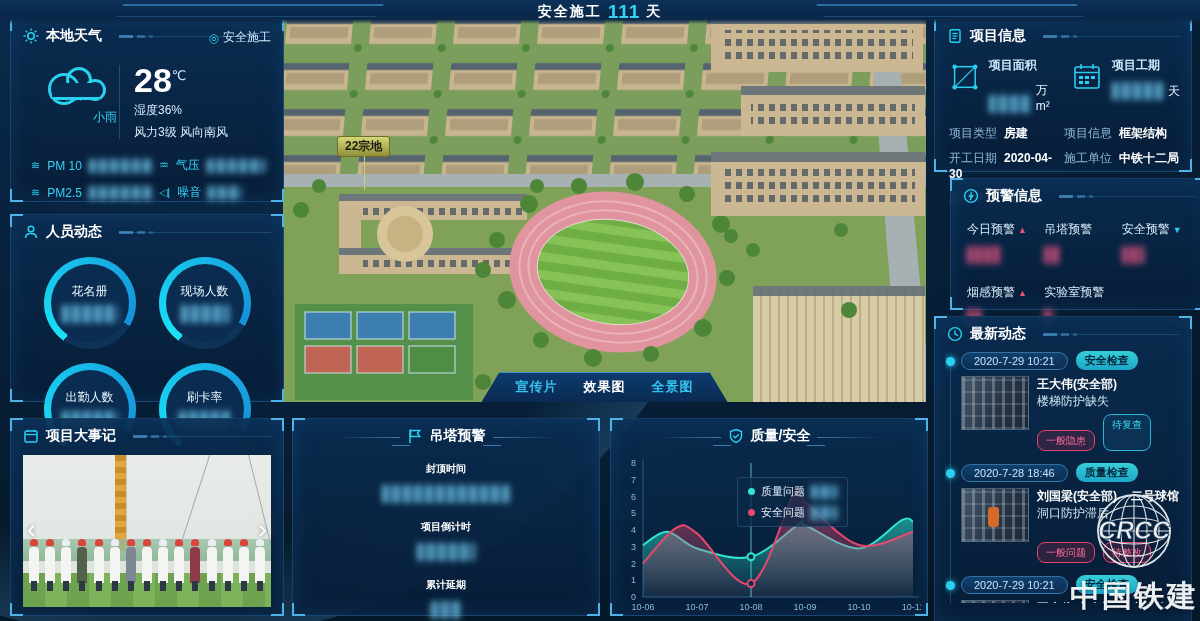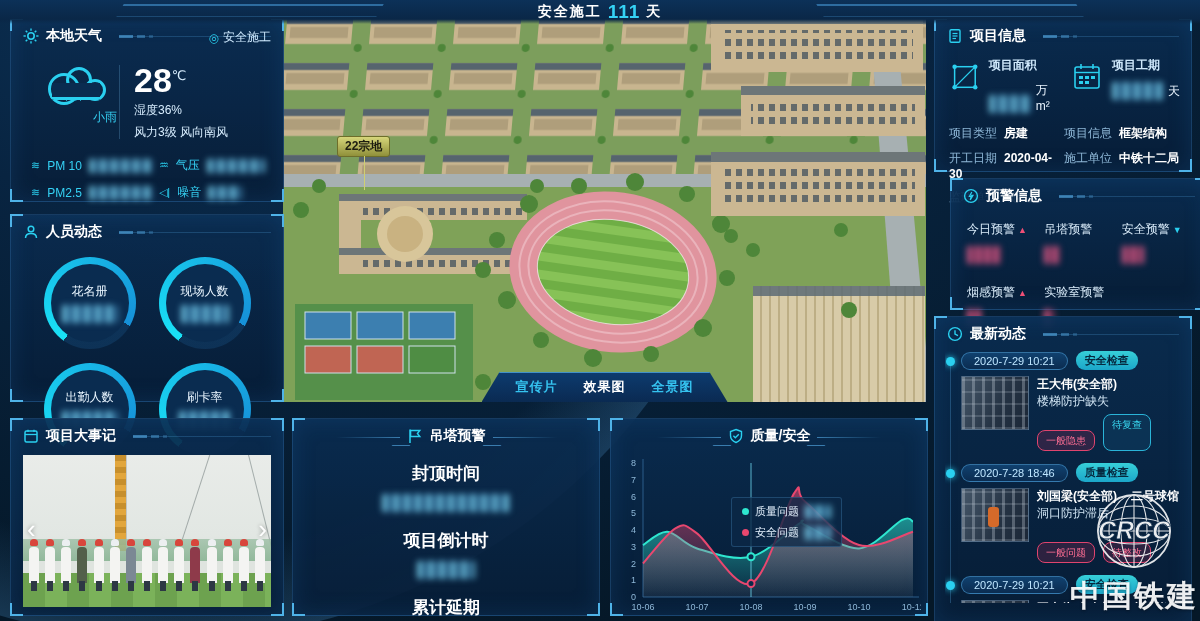--- a/index.html
+++ b/index.html
@@ -95,25 +95,25 @@
   .land{position:absolute;left:34px;top:126px;z-index:3;font-size:12px;font-weight:bold;color:#1d1d10;
       background:linear-gradient(180deg,#d6d67a,#90903a);padding:1px 7px;border-radius:3px;border:1px solid #6e6e2a;margin-left:20px;}
   .land::after{content:"";position:absolute;left:50%;top:100%;width:1px;height:34px;background:#cfcf72;}
   .tabs{position:absolute;left:50%;bottom:0;transform:translateX(-50%);z-index:4;display:flex;gap:26px;align-items:center;
       background:linear-gradient(180deg,#0d3b6e,#0a2a52);padding:5px 34px 6px 34px;
       clip-path:polygon(18px 0,calc(100% - 18px) 0,100% 100%,0 100%);border-top:1px solid rgba(90,190,250,.7);}
   .tab{font-size:13px;font-weight:bold;color:#35c3f0;cursor:pointer;letter-spacing:1px;}
   .tab.active{color:#fff;}
   
   .ms-item{ text-align:center;margin-top:13px;}
-  .ms-label{font-size:17px;font-weight:bold;color:#fff;margin-bottom:9px;}
+  .ms-label{font-size:10px;font-weight:bold;color:#fff;margin-bottom:9px;}
   
   .chart-wrap{position:relative;margin:2px 4px 0 4px;}
-  .qs-legend{position:absolute;left:116px;top:26px;background:rgba(12,40,70,.78);border:1px solid rgba(90,170,230,.25);
-      padding:6px 10px;border-radius:3px;display:flex;flex-direction:column;gap:6px;z-index:3;margin-top:20px;}
+  .qs-legend{position:absolute;left:122px;top:26px;background:rgba(12,40,70,.78);border:1px solid rgba(90,170,230,.25);
+      padding:6px 10px;border-radius:3px;display:flex;flex-direction:column;gap:6px;z-index:3;}
   .qs-row{display:flex;align-items:center;gap:6px;font-size:11px;color:#e6f3ff;}
   .dot{width:7px;height:7px;border-radius:50%;}
   
   .stats{display:flex;padding:8px 10px 2px 14px;gap:10px;}
   .stat{flex:1;display:flex;gap:8px;align-items:flex-start;}
   .stat .sic{width:34px;height:34px;color:#2ad0f0;margin-top:3px;}
   .stat .sl{font-size:12px;color:#cfe8fb;font-weight:bold;margin-bottom:8px;}
   .stat .sv{display:flex;align-items:flex-end;gap:4px;}
   .stat .su{font-size:12px;color:#eaf5ff;}
   .fields{display:grid;grid-template-columns:1fr 1fr;gap:8px 0;padding:10px 12px 0 14px;}

